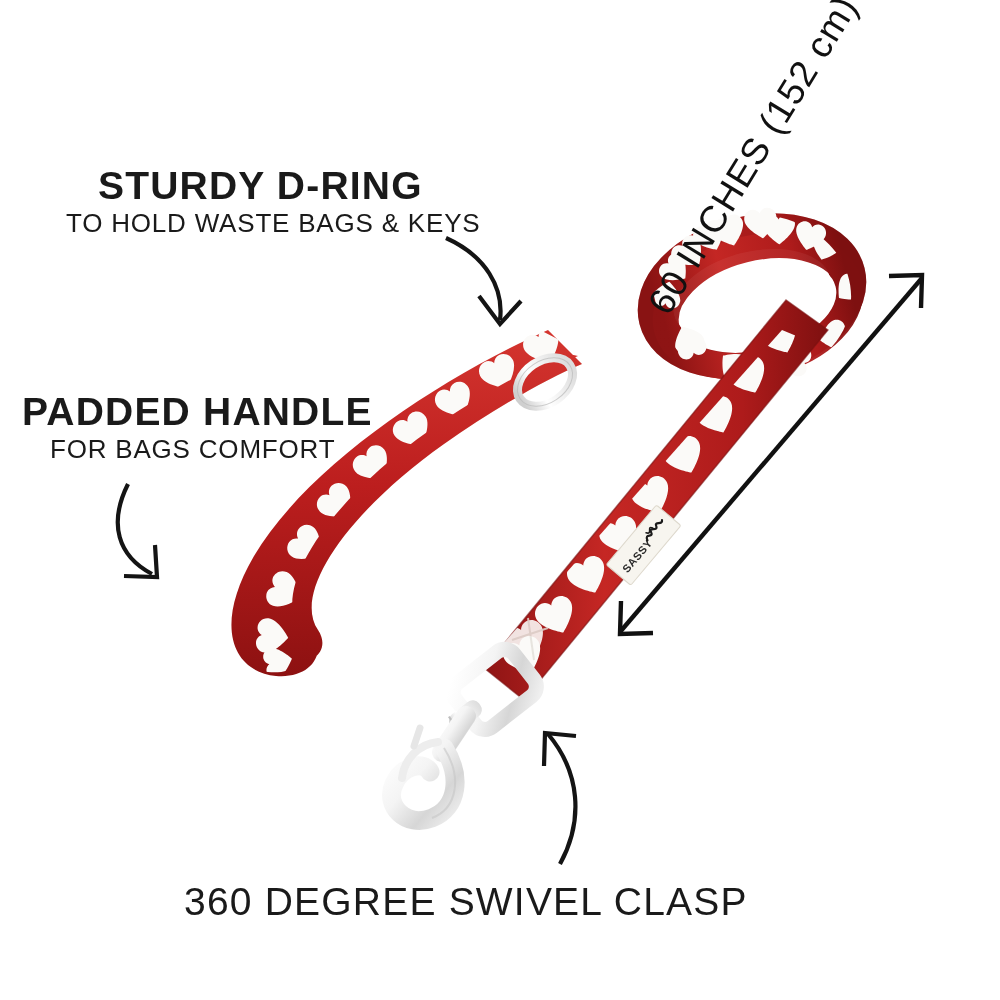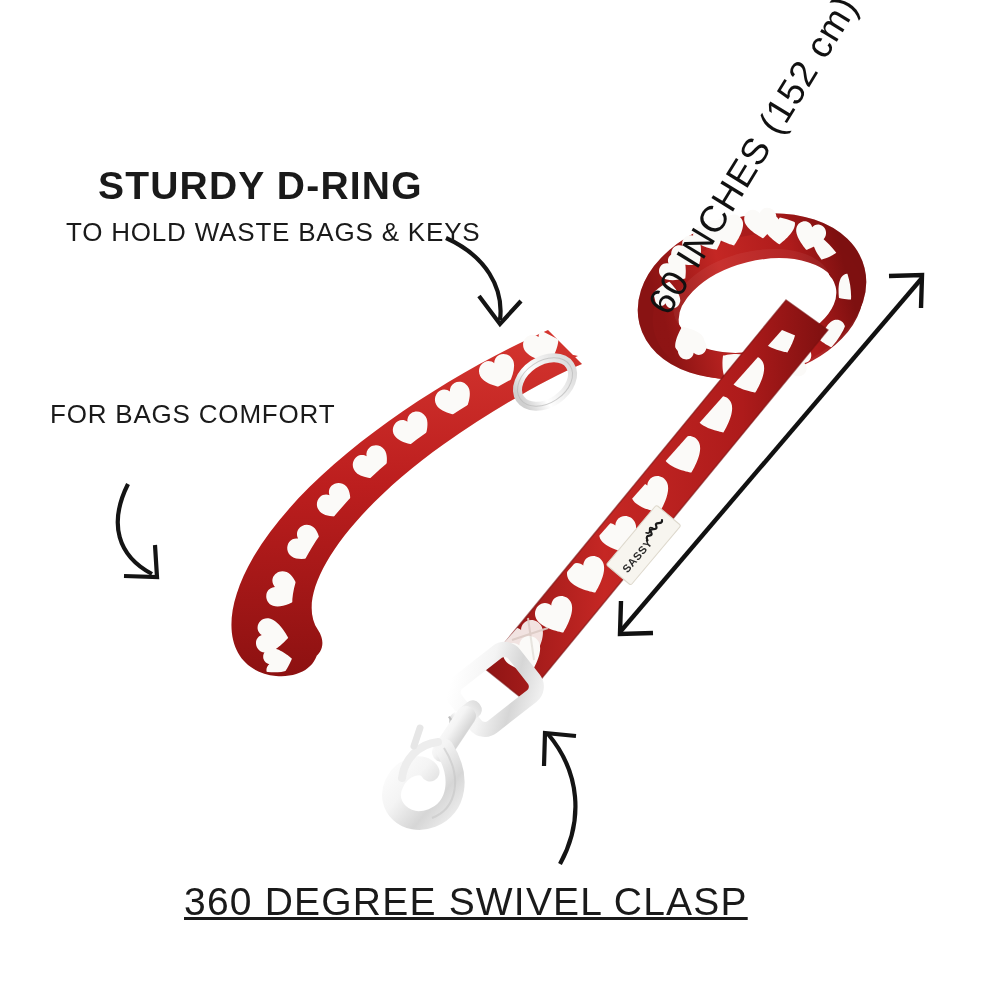--- a/index.html
+++ b/index.html
@@ -29,21 +29,21 @@
     font-size: 39px;
     font-weight: 700;
     letter-spacing: 1.2px;
     line-height: 1.12;
   }
   .callout .line2 {
     font-size: 26px;
     font-weight: 300;
     letter-spacing: 0.8px;
     line-height: 1.18;
-    margin-top: 9px;
+    margin-top: 0;
   }
 
   #callout-dring {
     left: 98px;
     top: 164px;
     text-align: left;
   }
   #callout-dring .line2 { margin-left: -32px; }
 
   #callout-handle {
@@ -52,21 +52,20 @@
     text-align: left;
   }
   #callout-handle .line2 { margin-left: 28px; }
 
   #callout-clasp {
     left: 184px;
     top: 880px;
     font-size: 39px;
     font-weight: 300;
     letter-spacing: 1.2px;
-    text-decoration: underline;
   }
 
   
   #dim-label {
     position: absolute;
     left: 640px;
     top: 300px;
     width: 420px;
     transform-origin: 0 0;
     transform: rotate(-58.5deg) translate(0, 0);
@@ -311,20 +310,21 @@
       <path d="M653 633 L620 634 L621 601"></path>
     </g>
   </svg>
 
   <div class="callout" id="callout-dring">
     <div class="line1">STURDY D-RING</div>
     <div class="line2">TO HOLD WASTE BAGS &amp; KEYS</div>
   </div>
 
   <div class="callout" id="callout-handle">
+    <div class="line1">PADDED HANDLE</div>
     <div class="line2">FOR BAGS COMFORT</div>
   </div>
 
   <div class="callout" id="callout-clasp">
     <span>360 DEGREE SWIVEL CLASP</span>
   </div>
 
   <div id="dim-label-wrap">
     <div id="dim-label">60 INCHES (152 cm) LENGTH</div>
   </div>

